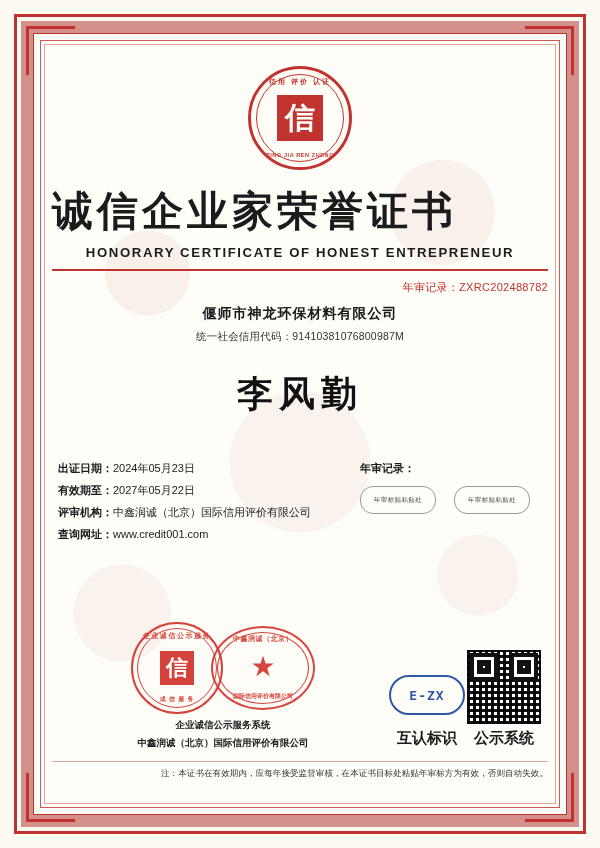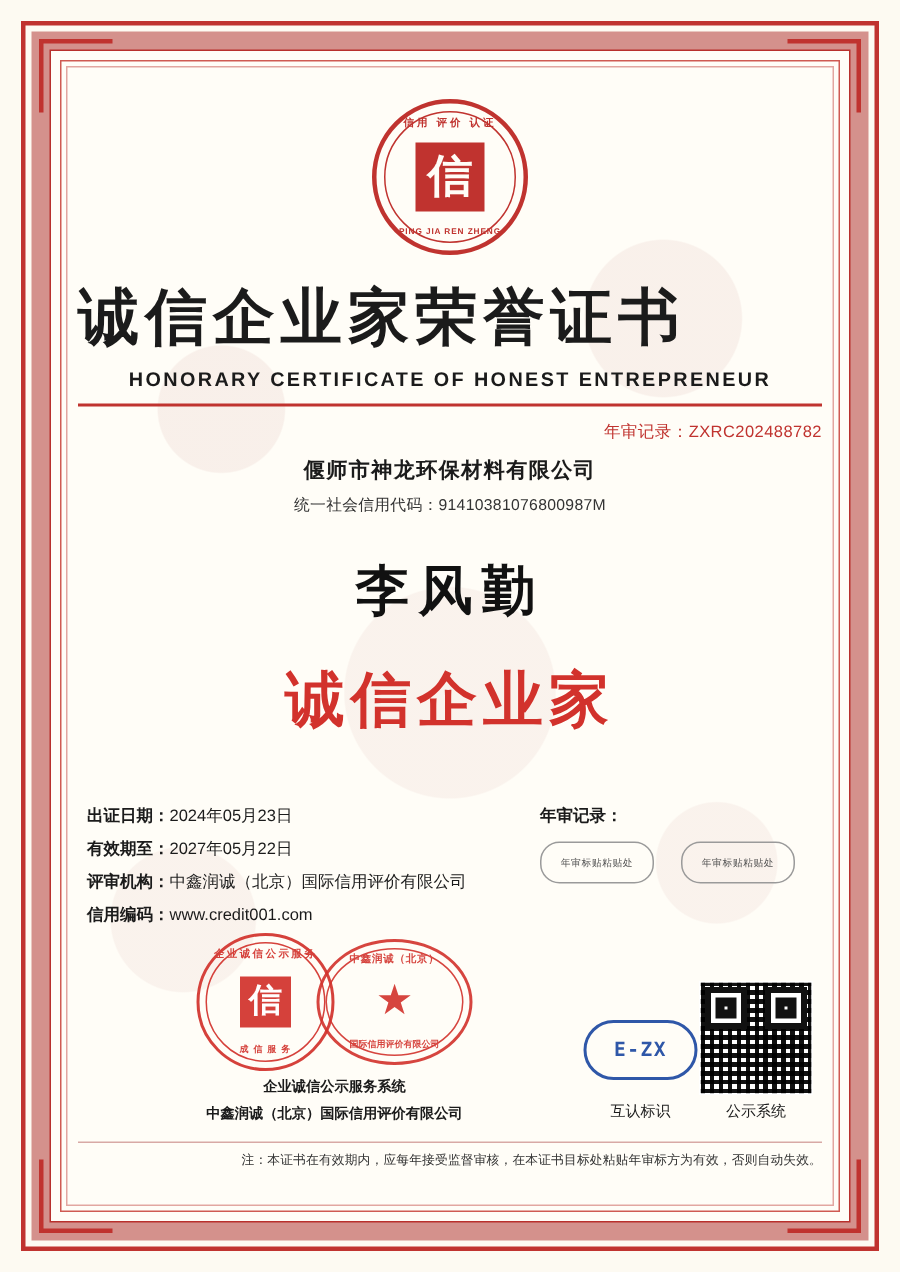--- a/index.html
+++ b/index.html
@@ -413,23 +413,23 @@
     font-size: 13px;
     font-weight: bold;
     display: flex;
     align-items: center;
     justify-content: center;
     letter-spacing: 1px;
     font-family: "DejaVu Sans Mono", monospace;
     margin-bottom: 14px;
   }
   .logo-caption {
-    font-size: 10px;
-    color: #1b1b1b;
-    font-weight: normal;
+    font-size: 15px;
+    color: #1b1b1b;
+    font-weight: bold;
   }
 
   .qr-col {
     display: flex;
     flex-direction: column;
     align-items: center;
     margin-bottom: 2px;
   }
   .qr {
     width: 74px;
@@ -502,35 +502,34 @@
     <div class="title-cn">诚信企业家荣誉证书</div>
     <div class="title-en">HONORARY CERTIFICATE OF HONEST ENTREPRENEUR</div>
     <div class="title-rule"></div>
 
     <div class="credit-no">年审记录：ZXRC202488782</div>
 
     <div class="company">偃师市神龙环保材料有限公司</div>
     <div class="usci">统一社会信用代码：91410381076800987M</div>
 
     <div class="person">李风勤</div>
-    <div class="award">诚信企业家</div>
 
     <div class="details">
       <div class="details-left">
         <div class="detail-row">
           <span class="label">出证日期：</span><span>2024年05月23日</span>
         </div>
         <div class="detail-row">
           <span class="label">有效期至：</span><span>2027年05月22日</span>
         </div>
         <div class="detail-row">
           <span class="label">评审机构：</span><span>中鑫润诚（北京）国际信用评价有限公司</span>
         </div>
         <div class="detail-row">
-          <span class="label">信用编码：</span><span>www.credit001.com</span>
+          <span class="label">查询网址：</span><span>www.credit001.com</span>
         </div>
       </div>
       <div class="details-right">
         <div class="annual-label">年审记录：</div>
         <div class="stamp-slots">
           <div class="stamp-slot">年审标贴粘贴处</div>
           <div class="stamp-slot">年审标贴粘贴处</div>
         </div>
       </div>
     </div>

